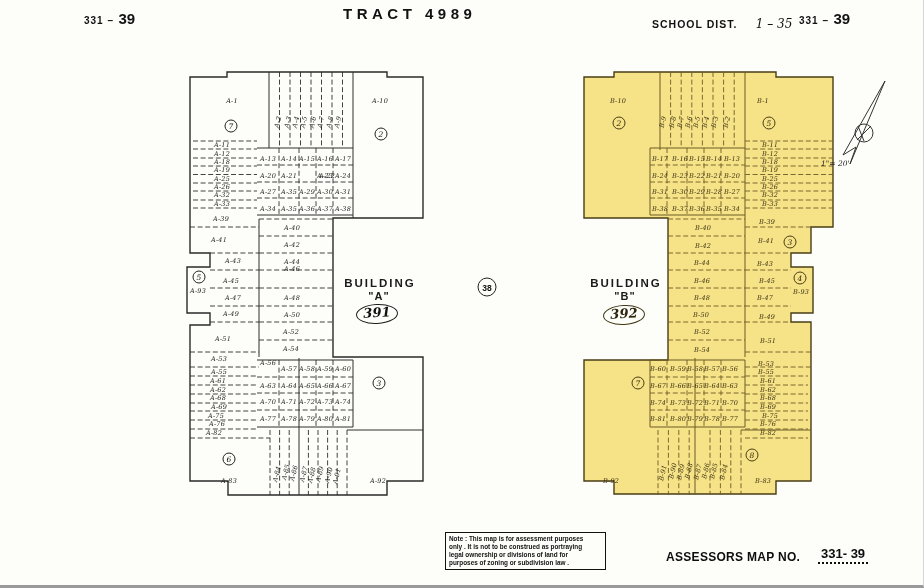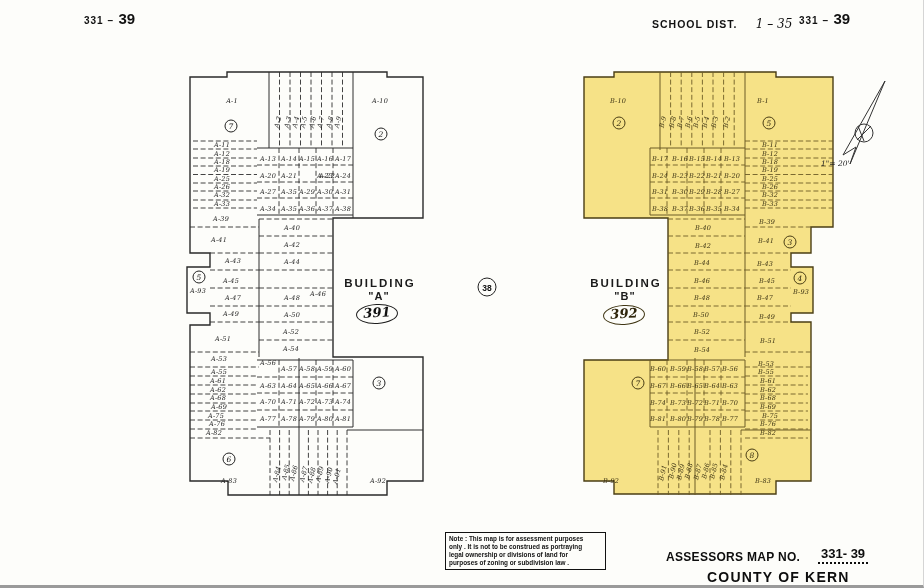--- a/index.html
+++ b/index.html
@@ -215,20 +215,21 @@
       <circle cx="864" cy="133" r="9"></circle>
       <path d="M857,140 L871,126"></path>
         <path d="M858,126 L864,141"></path>
     </g>
   </svg>
 
   <div class="map-no" style="left:84px;top:10px;">
     <span class="sm">331 –</span>
     <span class="lg">39</span>
   </div>
+  <div class="tract">TRACT  4989</div>
   <div class="school">
     <span class="lbl">SCHOOL  DIST.</span>
     <span class="val">1 – 35</span>
   </div>
   <div class="map-no" style="left:799px;top:10px;">
     <span class="sm">331 –</span>
     <span class="lg">39</span>
   </div>
   <div class="scale">1"= 20'</div>
 
@@ -276,21 +277,21 @@
       <span class="plabel a" style="left: 233px; top: 261px;">A-43</span>
       <span class="plabel a" style="left: 231px; top: 281px;">A-45</span>
       <span class="plabel a" style="left: 233px; top: 298px;">A-47</span>
       <span class="plabel a" style="left: 231px; top: 314px;">A-49</span>
       <span class="plabel a" style="left: 223px; top: 339px;">A-51</span>
       <span class="plabel a" style="left: 219px; top: 359px;">A-53</span>
       <span class="plabel a" style="left: 198px; top: 291px;">A-93</span>
       <span class="plabel a" style="left: 292px; top: 228px;">A-40</span>
       <span class="plabel a" style="left: 292px; top: 245px;">A-42</span>
       <span class="plabel a" style="left: 292px; top: 262px;">A-44</span>
-      <span class="plabel a" style="left: 292px; top: 294px; margin-left: 26px;">A-46</span>
+      <span class="plabel a" style="left: 292px; top: 269px;">A-46</span>
       <span class="plabel a" style="left: 292px; top: 298px;">A-48</span>
       <span class="plabel a" style="left: 292px; top: 315px;">A-50</span>
       <span class="plabel a" style="left: 291px; top: 332px;">A-52</span>
       <span class="plabel a" style="left: 291px; top: 349px;">A-54</span>
       <span class="plabel a" style="left: 219px; top: 372px;">A-55</span>
       <span class="plabel a" style="left: 218px; top: 381px;">A-61</span>
       <span class="plabel a" style="left: 218px; top: 390px;">A-62</span>
       <span class="plabel a" style="left: 218px; top: 398px;">A-68</span>
       <span class="plabel a" style="left: 219px; top: 407px;">A-69</span>
       <span class="plabel a" style="left: 216px; top: 416px;">A-75</span>
@@ -444,14 +445,13 @@
 
   <div class="notebox">
     <div>Note : This map is for assessment purposes</div>
     <div>only . It is not to be construed as portraying</div>
     <div>legal ownership or divisions of land for</div>
     <div>purposes of zoning or subdivision law .</div>
   </div>
 
   <div class="f-title">ASSESSORS MAP NO.</div>
   <div class="f-no">331- 39</div>
-  <div class="f-county">COUNTY OF KERN</div>
 </div>
 
 </body></html>

